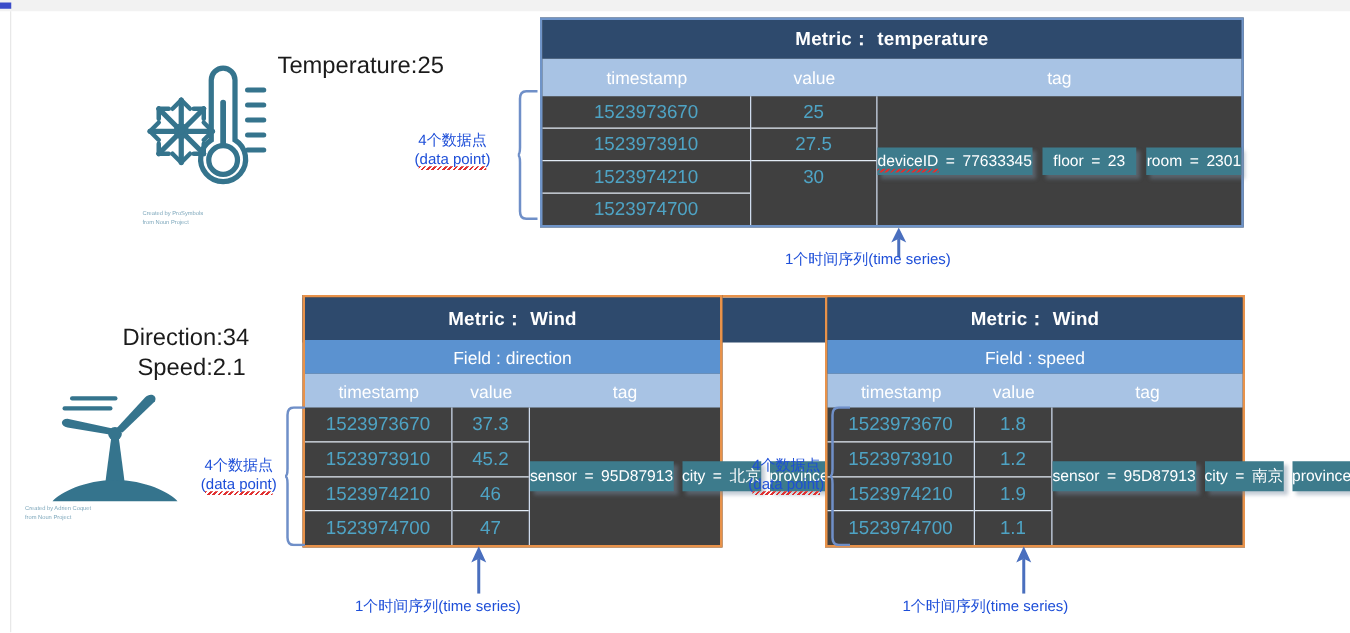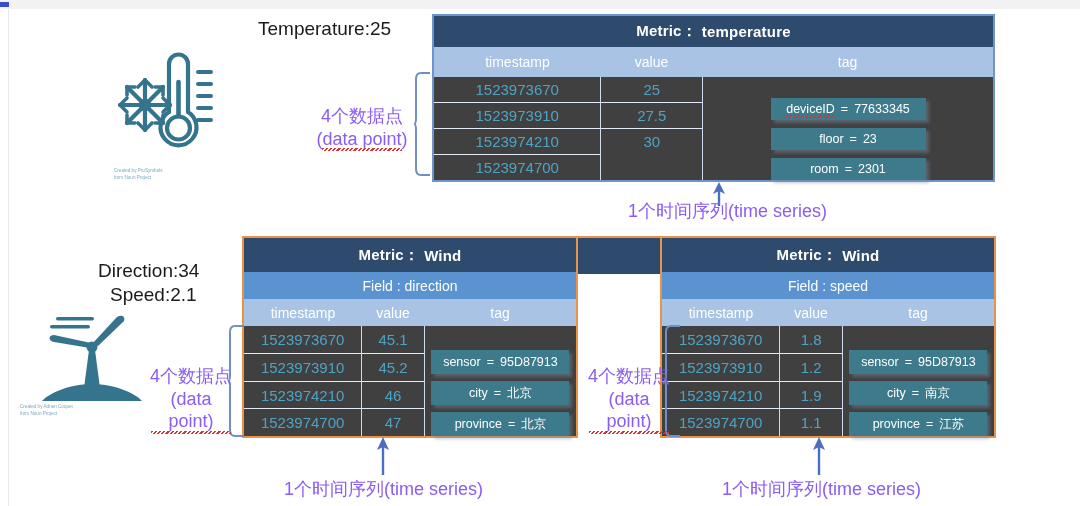--- a/index.html
+++ b/index.html
@@ -25,56 +25,56 @@
     display:flex;align-items:center;justify-content:center;font-size:14px;
   }
   .colhead{display:flex;background:#a8c3e4;color:#ffffff;font-size:14px;}
   .colhead > div{display:flex;align-items:center;justify-content:center;height:100%;}
   .rowsarea{display:flex;}
   .tscol{border-right:1px solid #cfdcee;}
   .datarow{display:flex;align-items:center;justify-content:center;
     color:#4ea3c4;font-size:15px;border-bottom:1px solid #e3ecf6;box-sizing:border-box;}
   .datarow.last{border-bottom:none;}
   .valcol{border-right:1px solid #cfdcee;}
-  .tagcol{display:flex;flex-direction:column;align-items:center;justify-content:flex-end;}
+  .tagcol{display:flex;flex-direction:row;align-items:center;justify-content:flex-start;}
   .pill{
     background:#3d7b8c;color:#ffffff;font-size:12.5px;
     display:flex;align-items:center;justify-content:center;
     box-shadow:3px 3px 3px rgba(120,140,160,.45);
     white-space:nowrap;
   }
   .sq{ text-decoration:none; position:relative; }
   .sq::after{
     content:"";position:absolute;left:0;right:0;bottom:-2px;height:3px;
     background:
       repeating-linear-gradient(135deg,#e03030 0 1.5px,transparent 1.5px 3px);
     opacity:.95;
   }
 
   
-  .ann{position:absolute;color:#8b5cf6;font-size:18px;line-height:1.25;text-align:center;}
+  .ann{position:absolute;color:#1d4ed8;font-size:12px;line-height:1.25;text-align:center;}
   .ann .sub{position:relative;display:inline-block;}
   .ann .sub::after{
     content:"";position:absolute;left:6%;right:6%;bottom:-1px;height:3px;
     background:repeating-linear-gradient(135deg,#e03030 0 1.5px,transparent 1.5px 3px);
   }
   .brace{position:absolute;}
   .arrow{position:absolute;}
   .bigtext{position:absolute;color:#1b1b1b;font-size:19px;line-height:1.35;}
   .credit{position:absolute;color:#7fa8bc;font-size:4.6px;line-height:1.5;white-space:pre;}
   svg{display:block;}
 </style>
 </head>
 <body>
 
 <div class="topstrip"></div>
 <div class="topmark"></div>
 <div class="leftrule"></div>
 
-<div class="bigtext" style="left:222px;top:16px;margin-left:36px;">Temperature:25</div>
+<div class="bigtext" style="left:222px;top:40px;">Temperature:25</div>
 
 <div style="position:absolute;left:112px;top:48px;">
   <svg width="112" height="118" viewBox="0 0 112 118">
     <g fill="none" stroke="#35748d" stroke-width="4.2" stroke-linecap="round">
 
       <g transform="translate(33,57)">
         <line x1="-25" y1="0" x2="25" y2="0"></line>
         <line x1="0" y1="-25" x2="0" y2="25"></line>
         <line x1="-18" y1="-18" x2="18" y2="18"></line>
         <line x1="-18" y1="18" x2="18" y2="-18"></line>
@@ -222,21 +222,21 @@
     <div style="width:152px">tag</div>
   </div>
   <div class="rowsarea" style="height:110px;">
     <div class="tscol" style="width:118px">
       <div class="datarow" style="height:28px">1523973670</div>
       <div class="datarow" style="height:28px">1523973910</div>
       <div class="datarow" style="height:27px">1523974210</div>
       <div class="datarow last" style="height:27px">1523974700</div>
     </div>
     <div class="valcol" style="width:62px">
-      <div class="datarow" style="height:28px">45.1</div>
+      <div class="datarow" style="height:28px">37.3</div>
       <div class="datarow" style="height:28px">45.2</div>
       <div class="datarow" style="height:27px">46</div>
       <div class="datarow last" style="height:27px">47</div>
     </div>
     <div class="tagcol" style="width:152px;gap:7px;">
       <div class="pill" style="width:138px;height:24px;">
         <span>sensor</span>
           <span style="width:6px"></span>
           <span>=</span>
           <span style="width:6px"></span>

